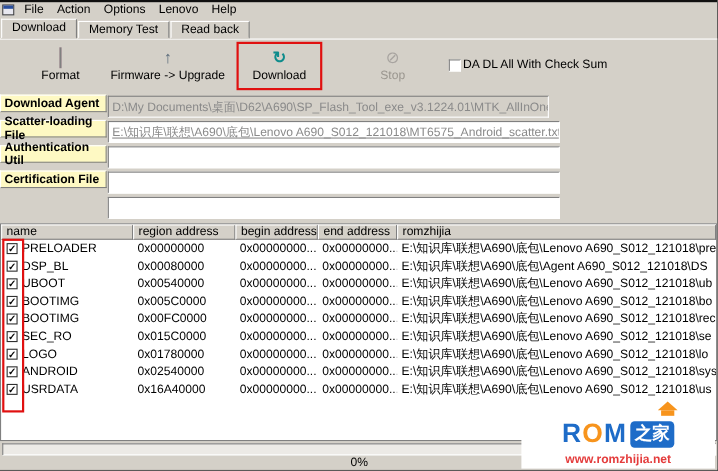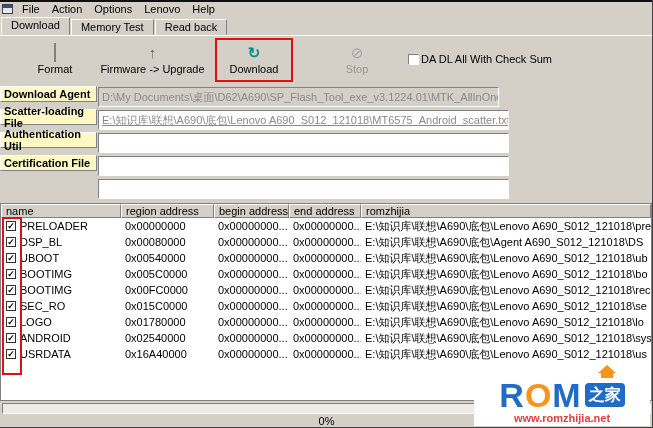--- a/index.html
+++ b/index.html
@@ -70,21 +70,21 @@
 
   
   .progress { position:absolute; left:2px; right:2px; bottom:14px; height:11px; background:#eceae6;
               border:1px solid; border-color:#808080 #ffffff #ffffff #808080; }
   .progress-text { position:absolute; bottom:0; left:0; width:100%; height:13px; text-align:center; line-height:13px; }
 
   
   .logo { position:absolute; right:2px; bottom:1px; width:176px; height:56px; background:#ffffff;
           z-index:6; display:flex; flex-direction:column; align-items:center; justify-content:flex-end; }
   .logo-top { display:flex; align-items:center; gap:3px; height:32px; margin-top:6px; }
-  .logo-letters { font-size:34px; font-weight:bold; letter-spacing:1px; line-height:28px; }
+  .logo-letters { font-size:24px; font-weight:bold; letter-spacing:1px; line-height:28px; }
   .l-blue { color:#1e6cc8; } .l-orange { color:#f7941d; }
   .logo-suffix { background:#1e6cc8; color:#ffffff; font-size:16px; font-weight:bold; line-height:18px;
                  padding:3px 4px; border-radius:4px; }
   .house { position:absolute; right:34px; top:-5px; }
   .house-roof { width:0; height:0; border-left:9px solid transparent; border-right:9px solid transparent;
                 border-bottom:8px solid #f7941d; }
   .house-body { width:12px; height:5px; background:#f7941d; margin:0 auto; }
   .logo-url { color:#e43c3c; font-weight:bold; font-size:11px; line-height:15px; }
 </style>
 </head>

